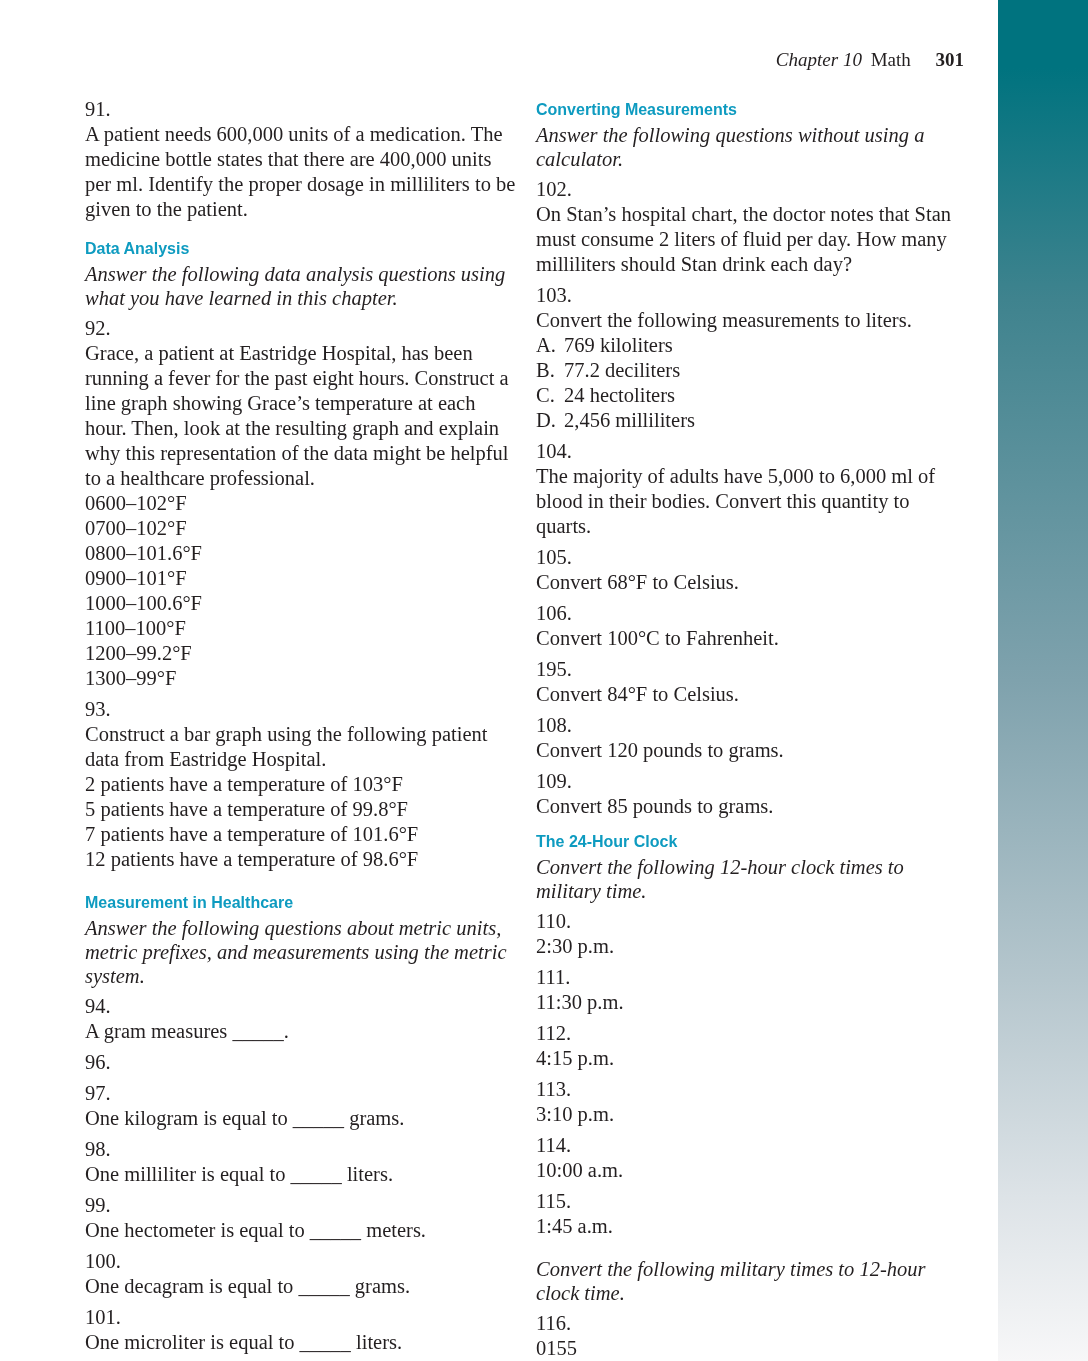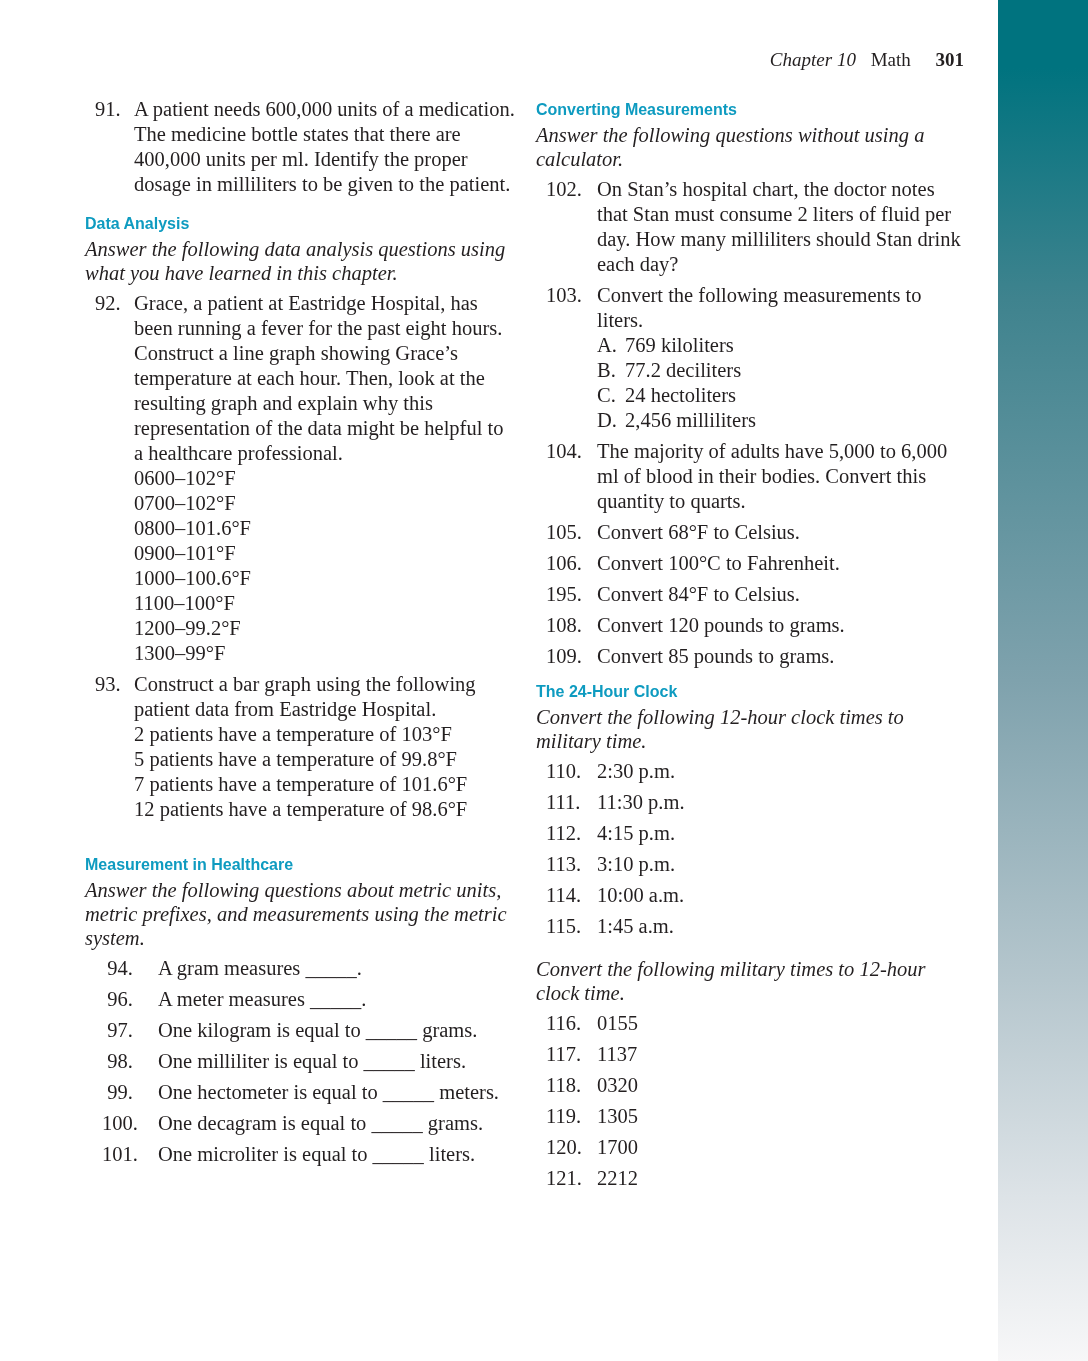--- a/index.html
+++ b/index.html
@@ -9,39 +9,39 @@
     font-family: "Liberation Serif", "DejaVu Serif", serif;
     font-size: 20.5px; line-height: 25px;
   }
   .side-band {
     position: absolute; left: 998px; top: 0; width: 90px; height: 1361px;
     background: linear-gradient(to bottom, #00737f 0%, #00737f 5%, #3f838e 22%, #7fa2ad 50%, #b5c6cd 72%, #dde3e7 88%, #f7f7f8 100%);
   }
   .running-head {
     position: absolute; top: 47px; right: 124px; font-size: 19px;
   }
-  .running-head .chap { font-style: italic; margin-right: 10px; }
+  .running-head .chap { font-style: italic; margin-right: 4px; }
   .running-head .sect { margin-right: 20px; }
   .running-head .pg { font-weight: bold; }
 
   .col { position: absolute; top: 97px; }
   .col-left { left: 85px; width: 432px; }
   .col-right { left: 536px; width: 425px; }
 
   .heading {
     font-family: "Liberation Sans", "DejaVu Sans", sans-serif;
     font-weight: bold; color: #0e9bc0; font-size: 16px; line-height: 26px;
     margin: 0;
   }
   .intro { font-style: italic; margin: 0 0 6px 0; line-height: 24px; }
-  .q { display: flex; margin: 0 0 6px 10px; }
+  .q { display: flex; margin: 0 0 6px 0; flex-direction: column; }
   .q .num { flex: 0 0 auto; }
   .q .body { flex: 1 1 auto; }
   .col-left .q .num { width: 39px; text-align: left; }
-  .col-left .q.short .num { width: 50px; text-align: center; padding-right: 0; }
+  .col-left .q.short .num { width: 50px; text-align: left; padding-right: 0; }
   .col-left .q.short .body { padding-left: 0; }
   .col-right .q .num { width: 51px; }
   .data-line { display: block; }
   .subs { margin: 0; padding: 0; list-style: none; }
   .subs li { display: flex; }
   .subs .letter { width: 28px; }
   .short-list .q { margin-bottom: 6px; }
 </style>
 </head>
 <body>
@@ -82,33 +82,32 @@
     <span class="num">93.</span>
     <div class="body">
       <span class="data-line">Construct a bar graph using the following patient data from Eastridge Hospital.</span>
       <span class="data-line">2 patients have a temperature of 103°F</span>
       <span class="data-line">5 patients have a temperature of 99.8°F</span>
       <span class="data-line">7 patients have a temperature of 101.6°F</span>
       <span class="data-line">12 patients have a temperature of 98.6°F</span>
     </div>
   </div>
 
-  <h2 class="heading" style="margin-top:30px">Measurement in Healthcare</h2>
+  <h2 class="heading" style="margin-top:18px">Measurement in Healthcare</h2>
   <p class="intro">Answer the following questions about metric units, metric prefixes, and measurements using the metric system.</p>
 
   <div class="short-list">
     <div class="q short">
       <span class="num">94.</span>
         <span style="width:13px"></span>
       <span class="body">A gram measures _____.</span>
     </div>
     <div class="q short">
       <span class="num">96.</span>
         <span style="width:13px"></span>
-      <span class="body">A meter measures _____.</span>
     </div>
     <div class="q short">
       <span class="num">97.</span>
         <span style="width:13px"></span>
       <span class="body">One kilogram is equal to _____ grams.</span>
     </div>
     <div class="q short">
       <span class="num">98.</span>
         <span style="width:13px"></span>
       <span class="body">One milliliter is equal to _____ liters.</span>

